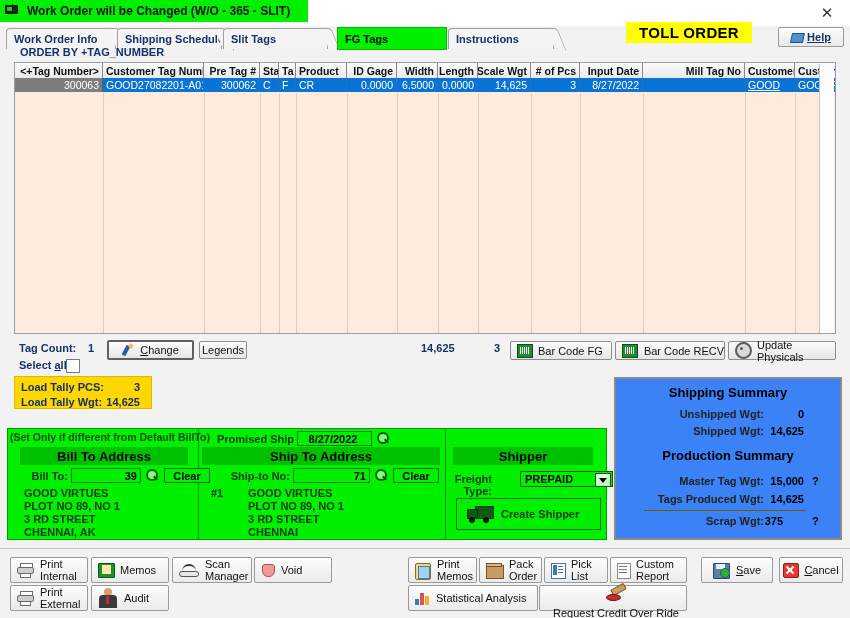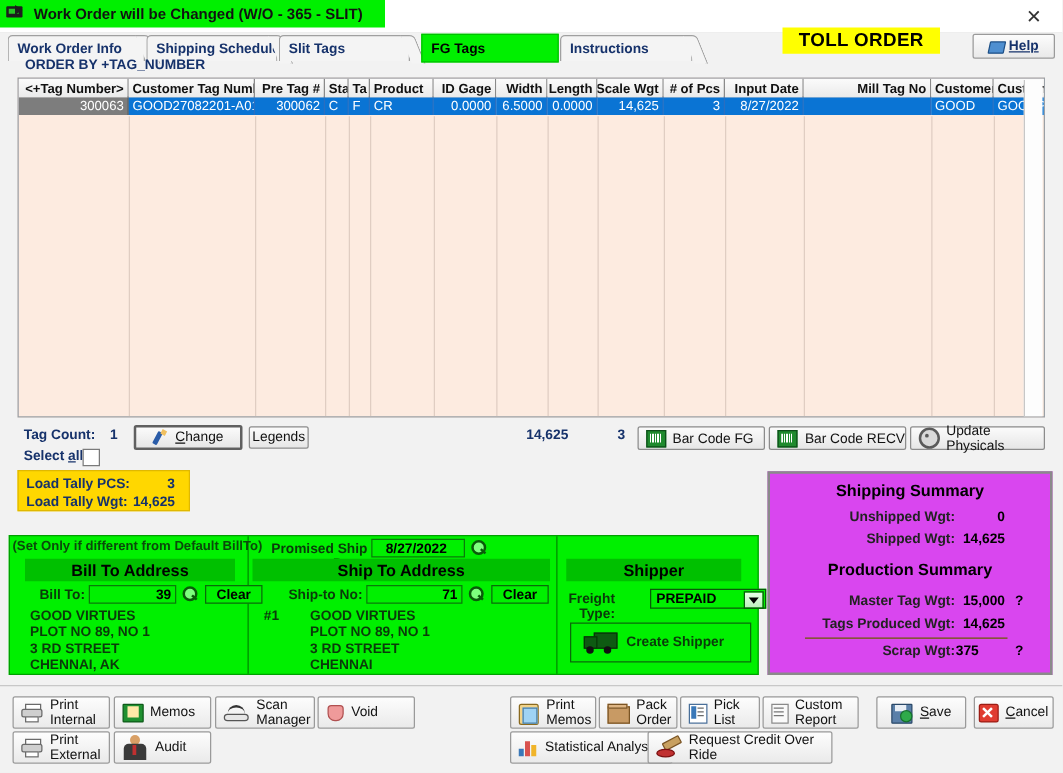--- a/index.html
+++ b/index.html
@@ -376,21 +376,21 @@
   .truck-icon .w1 { left: 2px; }
   .truck-icon .w2 { left: 16px; }
   .green-divider {
     position: absolute; width: 1px; background: #008800;
   }
 
   
   .yellow-panel {
     position: absolute; left: 614px; top: 377px;
     width: 228px; height: 163px;
-    background: #d946ef;
+    background: #3b82f6;
     border: 2px solid #8a8a8a;
     box-sizing: border-box;
   }
   .yp-title {
     position: absolute; left: 0; width: 224px;
     text-align: center;
     font-size: 13px; font-weight: bold; color: #000;
   }
   .yp-label {
     position: absolute; text-align: right;
@@ -579,21 +579,21 @@
           <div class="gc" style="width: 19px; flex: 0 0 19px;">C</div>
           <div class="gc" style="width: 17px; flex: 0 0 17px;">F</div>
           <div class="gc" style="width: 51px; flex: 0 0 51px; text-align: right;">CR</div>
           <div class="gc num" style="width: 50px; flex: 0 0 50px;">0.0000</div>
           <div class="gc num" style="width: 41px; flex: 0 0 41px;">6.5000</div>
           <div class="gc num" style="width: 40px; flex: 0 0 40px;">0.0000</div>
           <div class="gc num" style="width: 53px; flex: 0 0 53px;">14,625</div>
           <div class="gc num" style="width: 49px; flex: 0 0 49px;">3</div>
           <div class="gc num" style="width: 63px; flex: 0 0 63px;">8/27/2022</div>
           <div class="gc" style="width: 102px; flex: 0 0 102px;"></div>
-          <div class="gc" style="width: 50px; flex: 0 0 50px;">GOOD</div>
+          <div class="gc" style="width: 50px; flex: 0 0 50px; text-decoration: underline;">GOOD</div>
           <div class="gc" style="width: 56px; flex: 0 0 56px;">GOODP260</div>
         </div>
       </div>
     <div class="grid-rightpad"></div>
   <div class="grid-vline" style="left: 88px;"></div>
       <div class="grid-vline" style="left: 189px;"></div>
       <div class="grid-vline" style="left: 245px;"></div>
       <div class="grid-vline" style="left: 264px;"></div>
       <div class="grid-vline" style="left: 281px;"></div>
       <div class="grid-vline" style="left: 332px;"></div>
@@ -803,21 +803,21 @@
       </span>
     </div>
     <div class="tb-btn" style="left:408px;top:36px;width:130px;height:26px;">
       <span class="ic ic-stat">
           <span class="b1"></span>
           <span class="b2"></span>
           <span class="b3"></span>
         </span>
       <span>Statistical Analysis</span>
     </div>
-    <div class="tb-btn" style="left:518px;top:36px;width:148px;height:26px;">
+    <div class="tb-btn" style="left:539px;top:36px;width:148px;height:26px;flex-direction:column;">
       <span class="ic ic-gavel">
           <span class="hm"></span>
           <span class="bs"></span>
         </span>
       <span>Request Credit Over Ride</span>
     </div>
 
     <div class="tb-btn" style="left:701px;top:8px;width:72px;height:26px;justify-content:center;padding-left:0;">
       <span class="ic ic-save">
           <span class="fl"></span>

